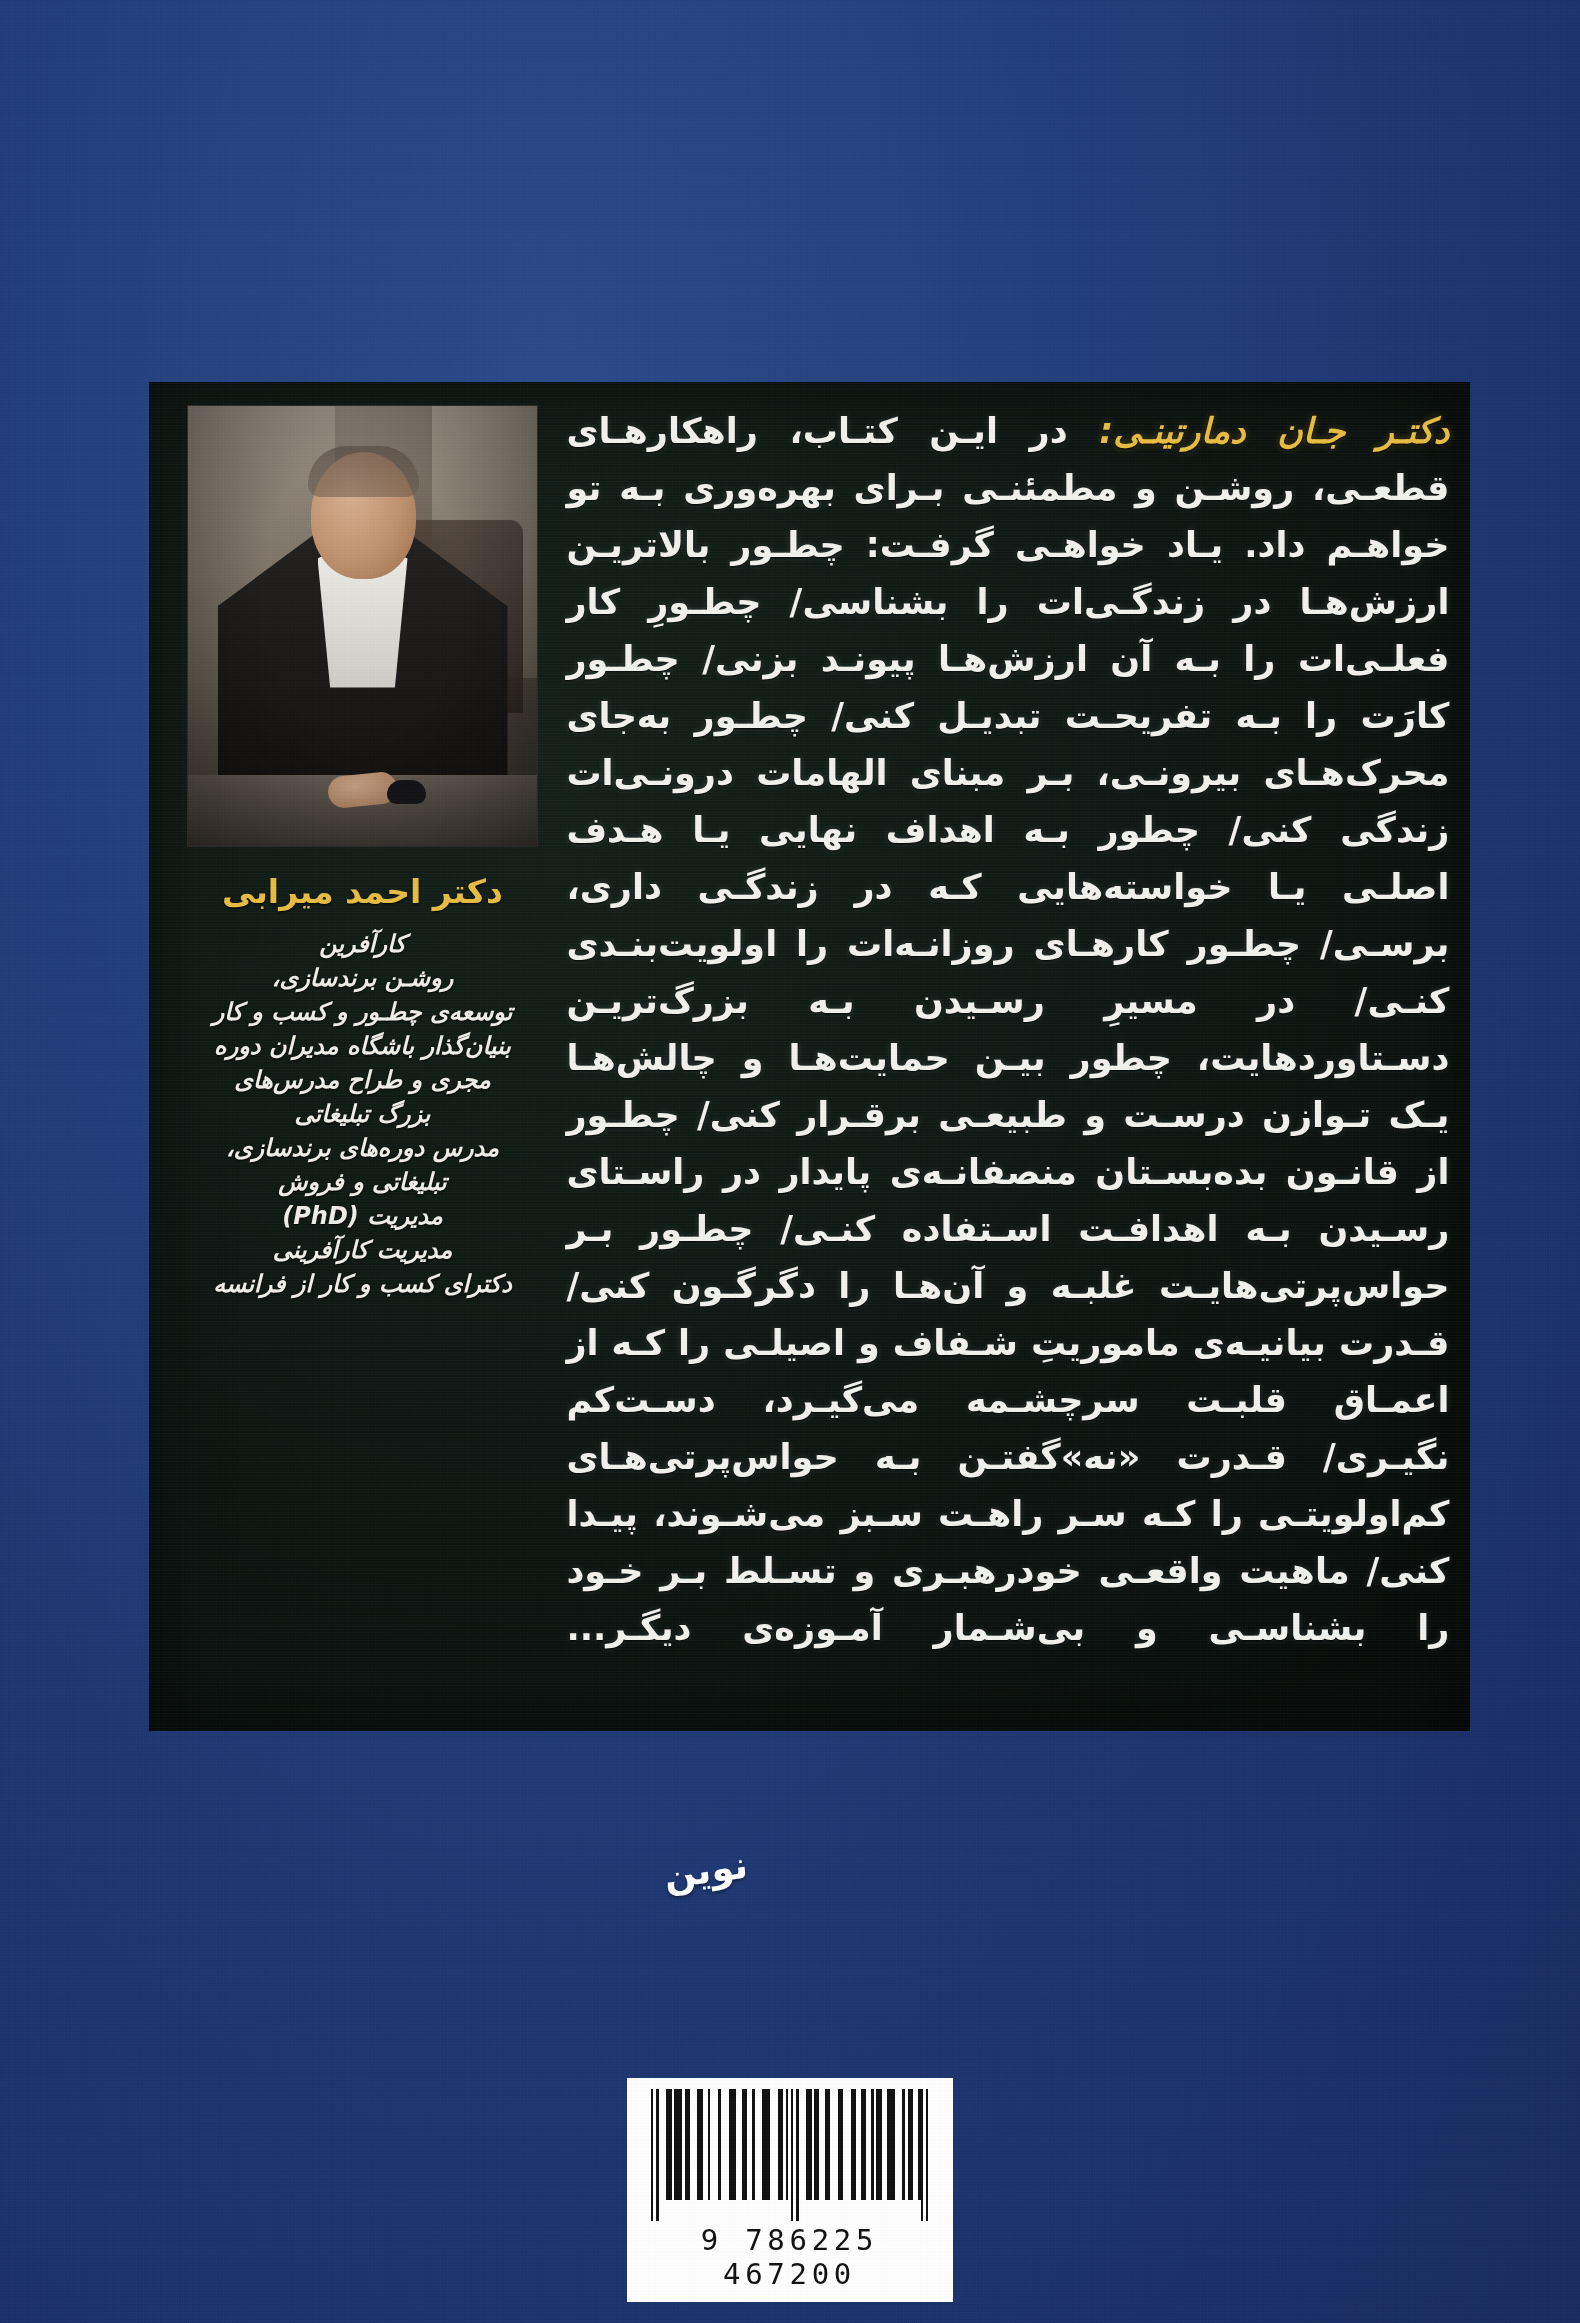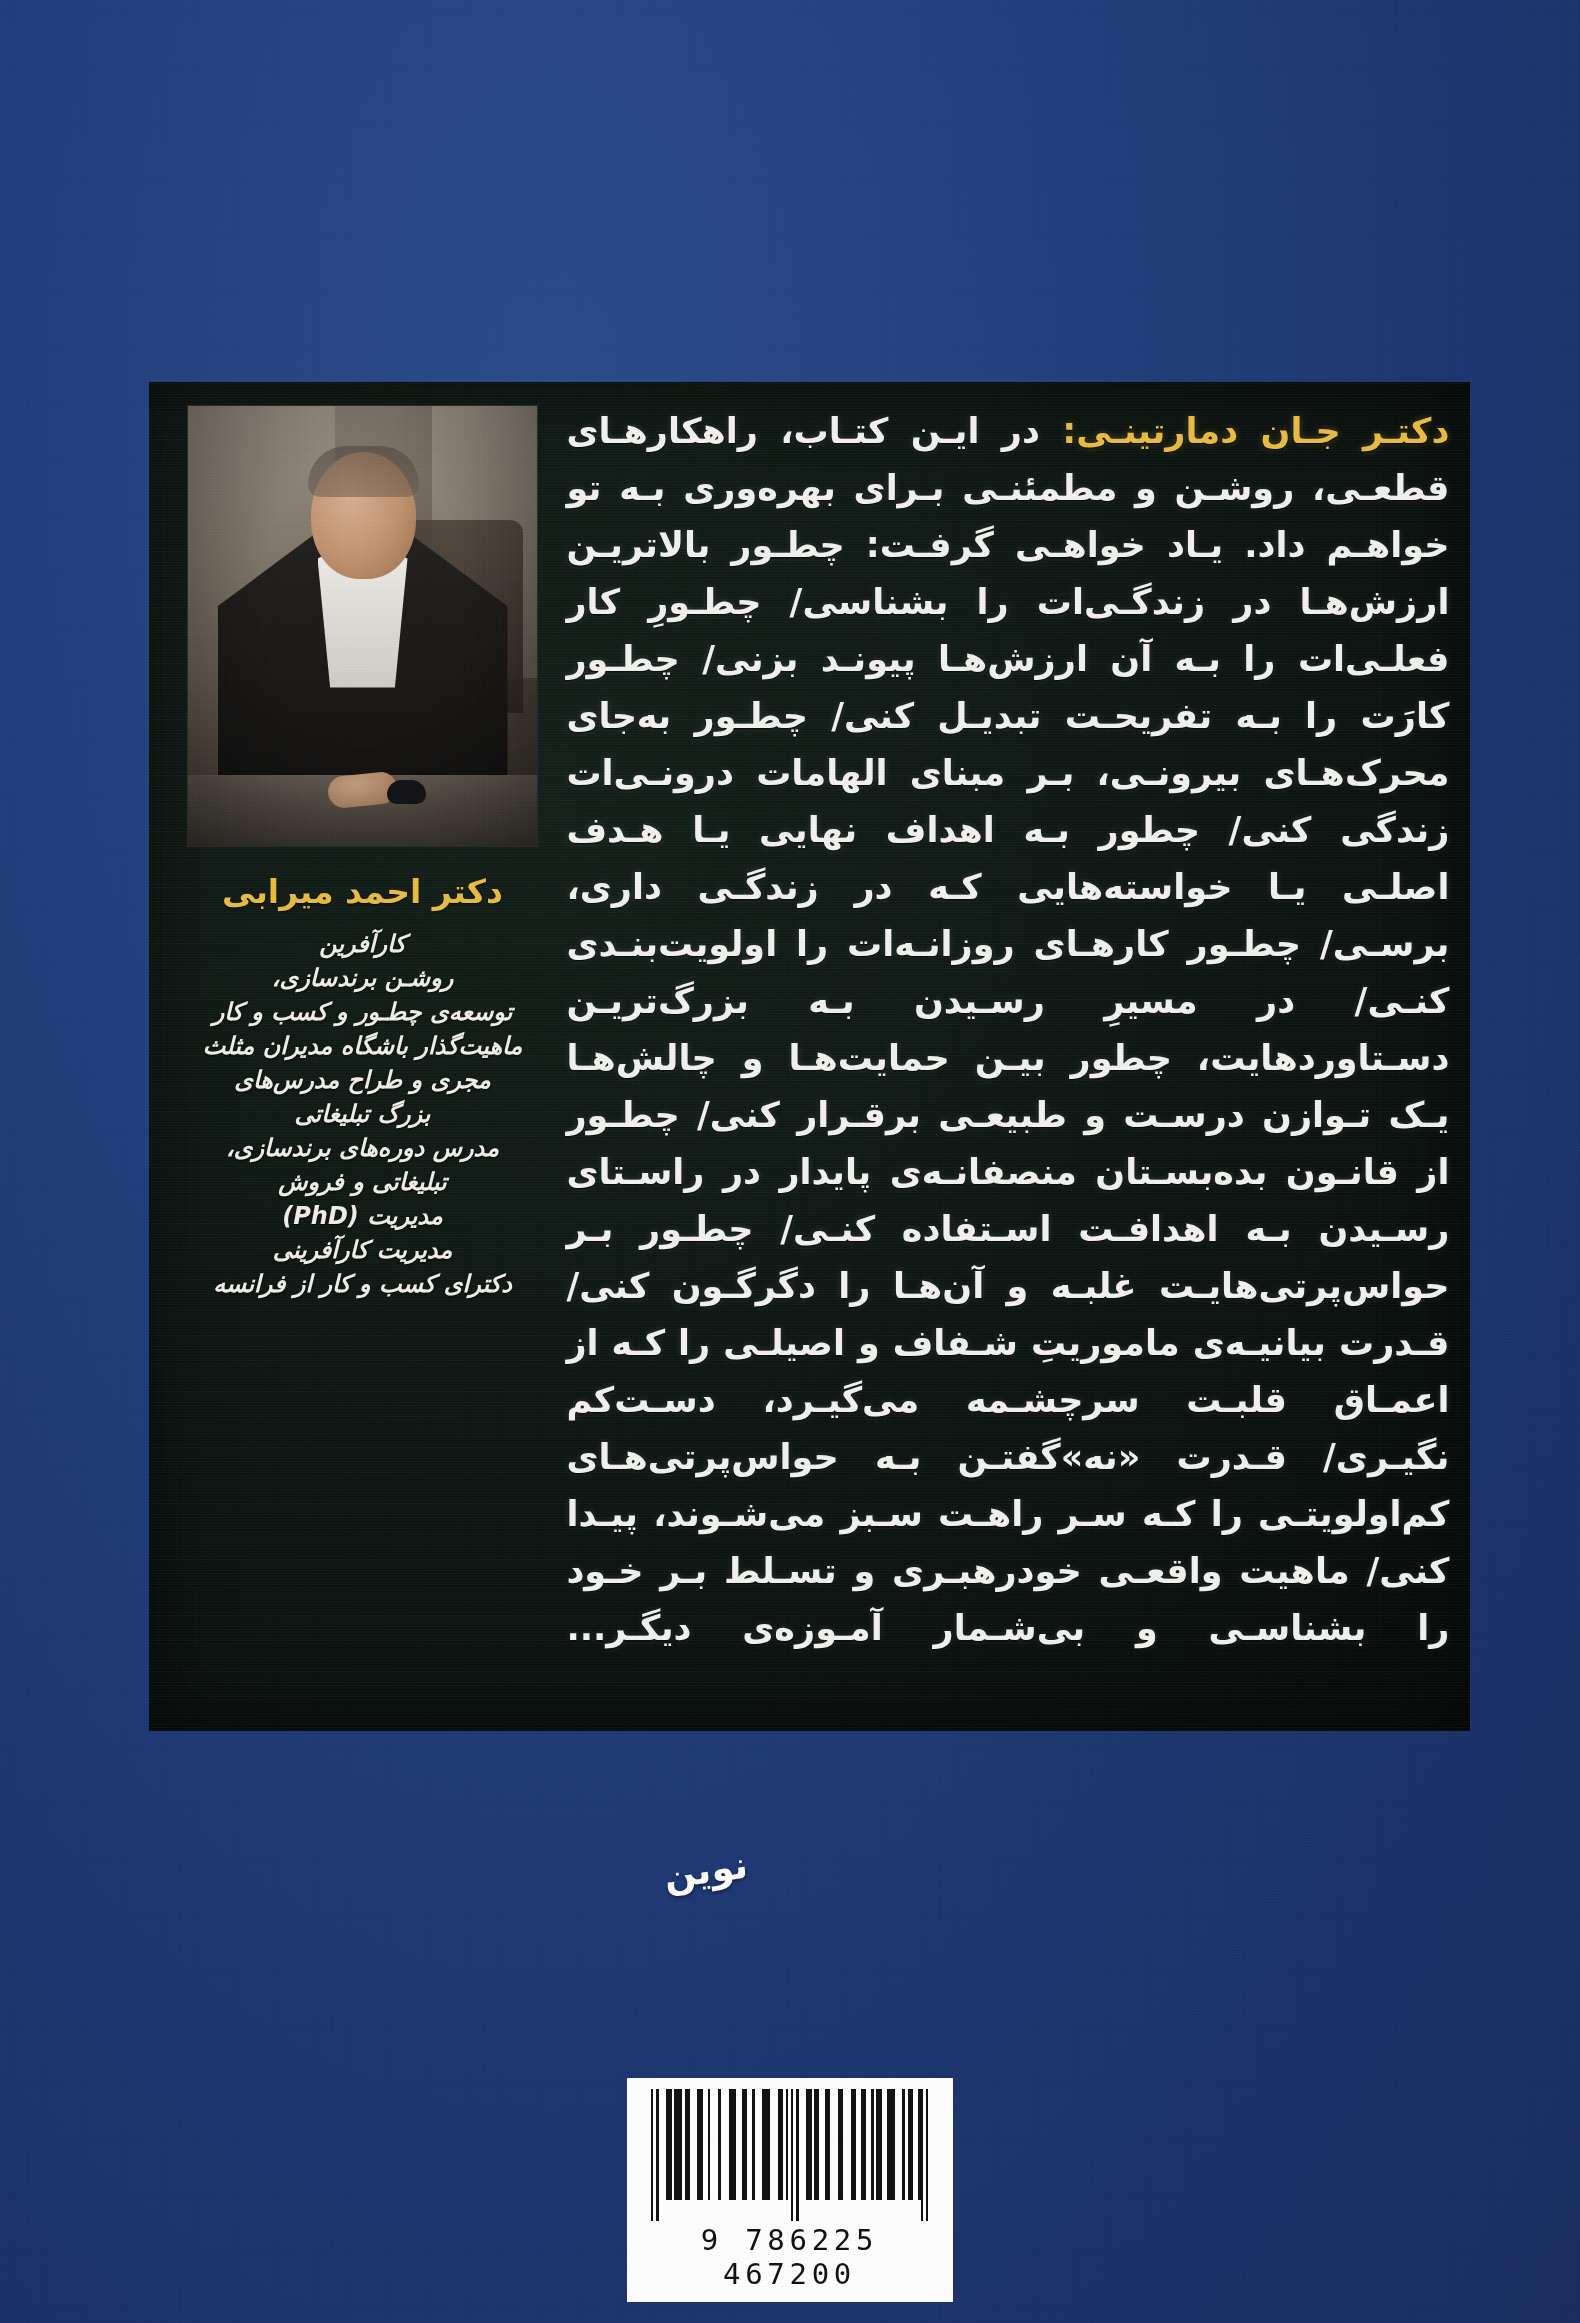--- a/index.html
+++ b/index.html
@@ -62,20 +62,21 @@
     color: #f2f2ee;
     font-size: 35px;
     line-height: 57px;
     font-weight: 700;
     letter-spacing: 0px;
     text-shadow: 0 0.9px 1.9px rgba(0,0,0,.9), 0 0 6.6px rgba(200,220,255,.18);
   }
   .blurb .lead {
     color: #e8bd43;
     text-shadow: 0 0.9px 1.9px rgba(0,0,0,.9), 0 0 7.5px rgba(232,189,67,.3);
+    font-style: italic;
   }
 
   
   .rightcol {
     position: absolute;
     left: 31px;
     top: 22.5px;
     width: 365px;
     text-align: center;
     direction: rtl;
@@ -275,21 +276,21 @@
         <div class="pr-mouse"></div>
         <div class="pr-vig"></div>
       </div>
 
       <div class="author-name">دکتر احمد میرابی</div>
 
       <div class="bio">
         <div>کارآفرین</div>
         <div>روشـن برندسازی،</div>
         <div>توسعه‌ی چطـور و کسب و کار</div>
-        <div>ماهیت‌گذار باشگاه مدیران مثلث</div>
+        <div>بنیان‌گذار باشگاه مدیران دوره</div>
         <div>مجری و طراح مدرس‌های</div>
         <div>بزرگ تبلیغاتی</div>
         <div>مدرس دوره‌های برندسازی،</div>
         <div>تبلیغاتی و فروش</div>
         <div>مدیریت (PhD)</div>
         <div>مدیریت کارآفرینی</div>
         <div>دکترای کسب و کار از فرانسه</div>
       </div>
 
     </div>

